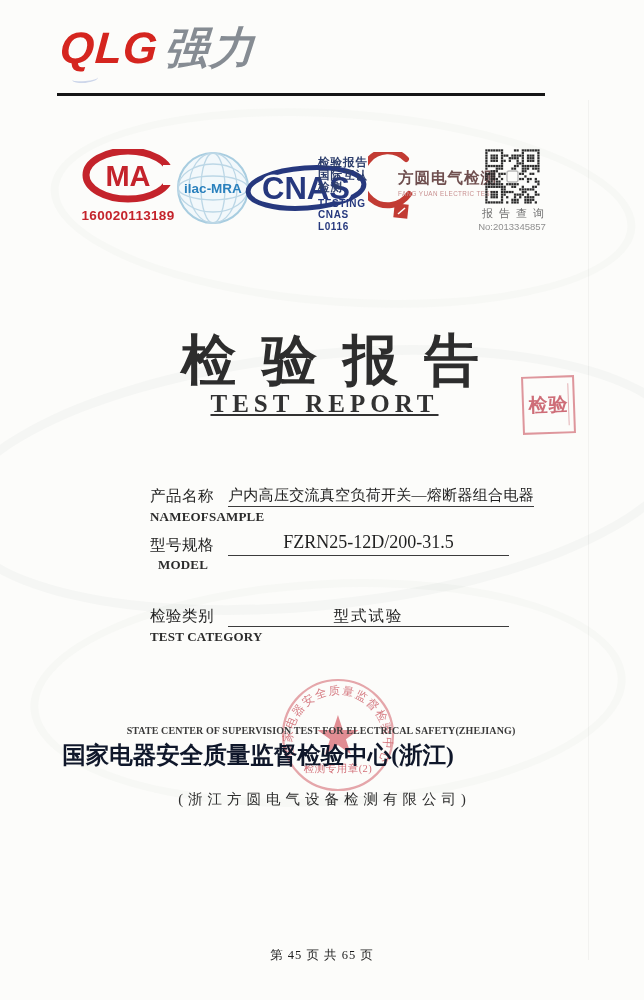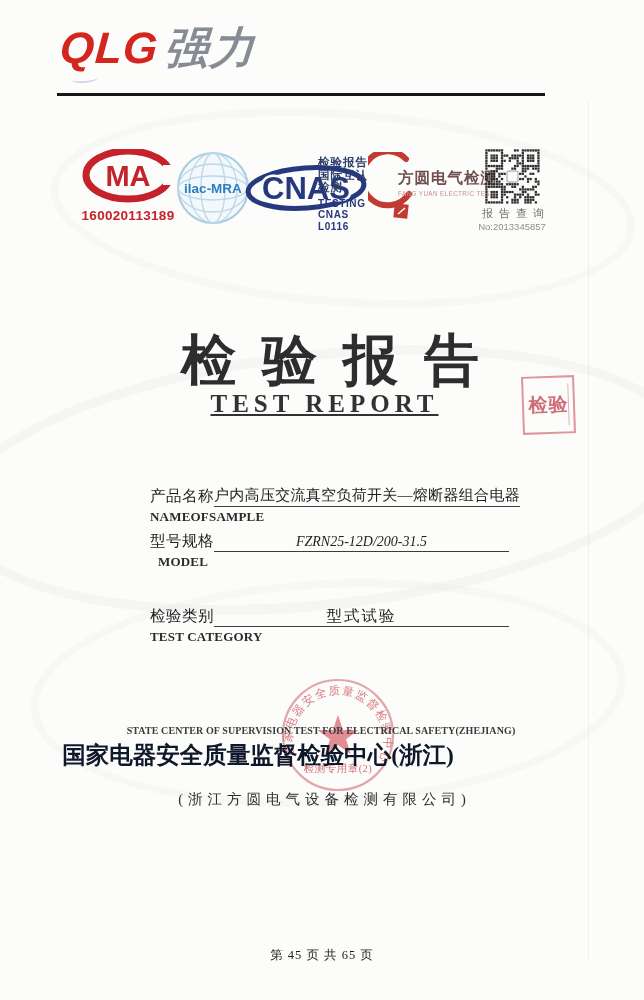--- a/index.html
+++ b/index.html
@@ -60,27 +60,27 @@
   
   .corner-stamp { left:522px; top:376px; width:49px; height:54px;
                   border:2.5px solid rgba(206,96,106,0.65); transform:rotate(-2deg);
                   display:flex; align-items:center; justify-content:center;
                   color:rgba(198,84,96,0.85); font-size:19px; font-weight:bold; letter-spacing:1px; }
   .corner-stamp::after { content:""; position:absolute; right:4px; top:6px; bottom:6px;
                   width:1.5px; background:rgba(198,84,96,0.45); }
 
   
   .frow { position:absolute; left:150px; width:359px; }
-  .frow-line { display:flex; align-items:flex-end; }
+  .frow-line { display:flex; align-items:flex-end;gap:14px; }
   .flabel { font-size:15.5px; color:#1f1f1f; white-space:nowrap; letter-spacing:0.5px; }
   .fvalue { flex:1; border-bottom:1.5px solid #3c3c3c; text-align:center;
             font-size:15.5px; color:#1f1f1f; padding-bottom:1px; line-height:1.25; white-space:nowrap; }
   .fsub { font-size:13px; color:#2c2c2c; margin-top:1.5px; letter-spacing:0.2px; font-weight:bold; }
   .frow1 { top:486px; } .frow1 .fvalue { text-align:left; font-size:15px; letter-spacing:0.3px; }
-  .frow2 { top:531px; } .frow2 .fvalue { font-size:14px;font-style:italic; } .frow2 .fsub { margin-left:8px; }
+  .frow2 { top:531px; } .frow2 .fvalue { font-size:18px; } .frow2 .fsub { margin-left:8px; }
   .frow3 { top:569px; } .frow3 .fvalue { letter-spacing:1px; } .frow3 .fsub { margin-left:6px; }
   .frow4 { top:606px; } .frow4 .fvalue { letter-spacing:2px; }
 
   
   .stamp-circle { left:281px; top:678px; width:114px; height:114px; z-index:1; }
   .issuer-cn { left:0; top:739px; width:516px; text-align:center; z-index:2;
                font-size:23.5px; font-weight:bold; color:#0f172a; letter-spacing:0px; }
   .issuer-en { left:0; top:725px; width:642px; text-align:center; z-index:2;
                font-size:10px; font-weight:bold; color:#3a3a3a; letter-spacing:0.1px; }
   .issuer-co { left:0; top:790px; width:644px; text-align:center; z-index:2;

